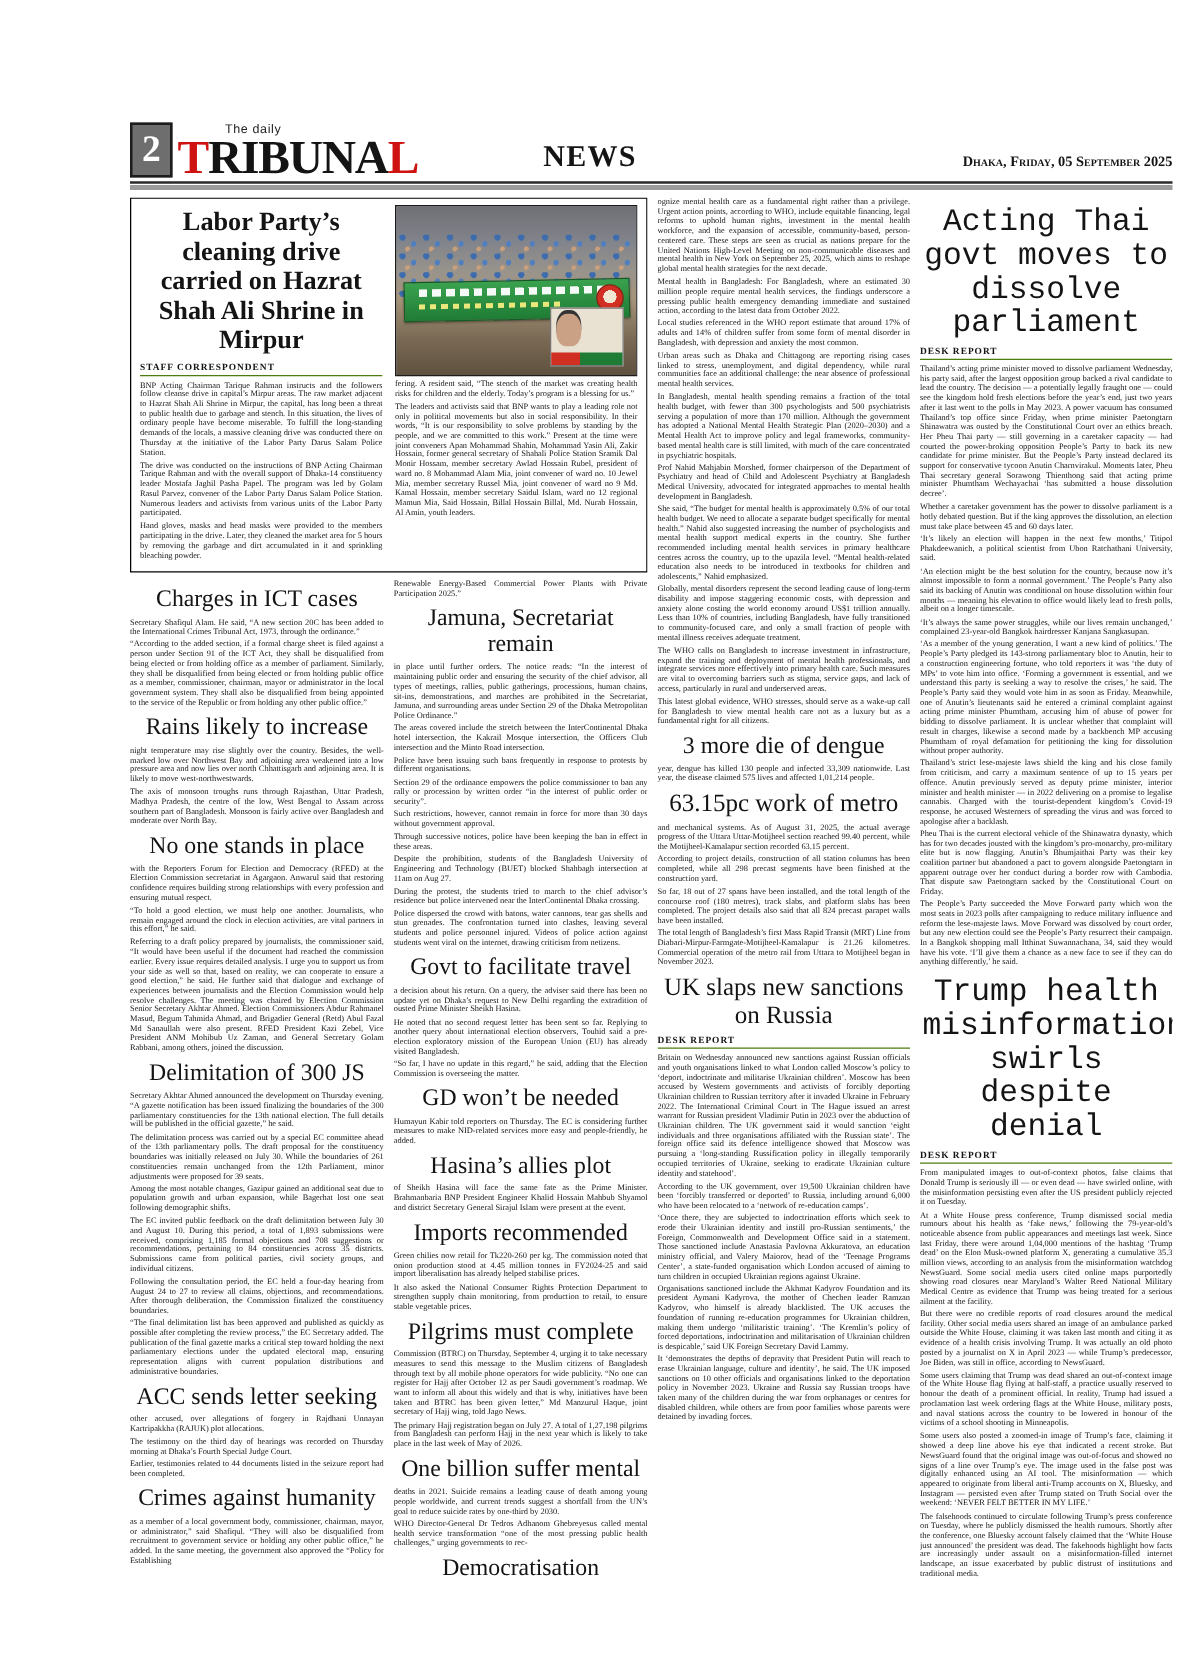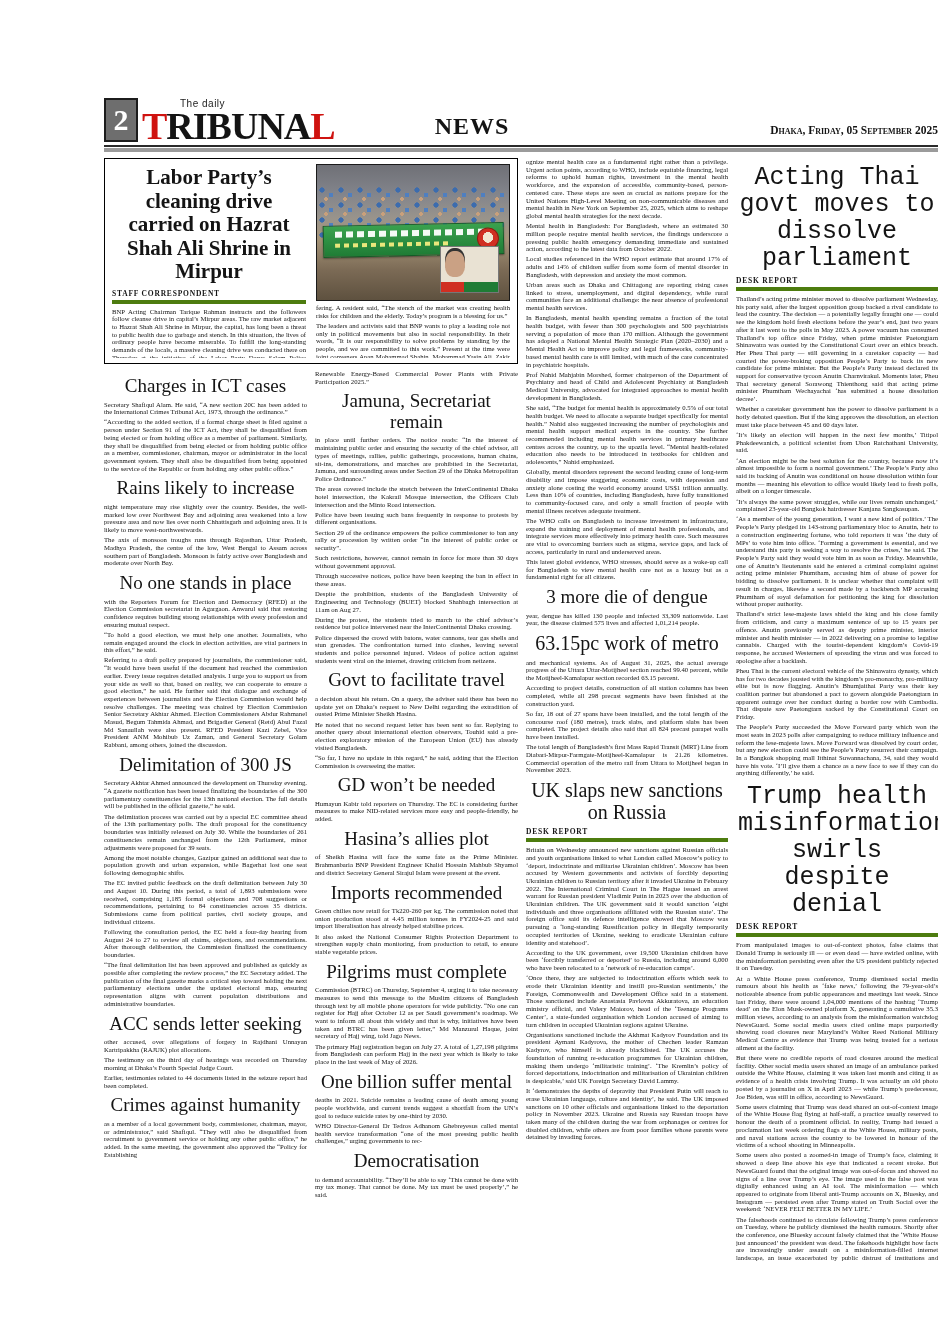--- a/index.html
+++ b/index.html
@@ -23,24 +23,24 @@
   .rule-b{height:4px;background:#9b9b9b;margin-top:1px;}
   
   .content{display:flex;gap:8px;margin-top:6px;height:1105px;}
   .left-half{flex:0 0 414px;display:flex;flex-direction:column;overflow:hidden;}
   .colwrap{display:flex;gap:8px;flex:1;overflow:hidden;}
   .col{flex:1 1 0;overflow:hidden;}
   
   p{font-size:6.7px;line-height:1.15;text-align:justify;margin:0 0 2.5px 0;}
   .headline{text-align:center;font-weight:normal;line-height:1.08;margin:6px 2px 4px 2px;} .h-md{font-size:19px;} .h-lg{font-size:20px;} .h-xl{font-size:25px;font-family:Liberation Mono, monospace;}
   .byline{font-size:7.5px;font-weight:bold;letter-spacing:.8px;text-transform:uppercase;
-          border-bottom:4px solid #4d7c0f;padding-bottom:2px;margin:2px 0 4px 0;}
+          border-bottom:1px solid #4d7c0f;padding-bottom:2px;margin:2px 0 4px 0;}
   article{display:block;}
   
-  .lead-box{border:1.5px solid #000;box-sizing:border-box;height:206px;padding:5px 7px;
+  .lead-box{border:1.5px solid #000;box-sizing:border-box;height:300px;padding:5px 7px;
             display:flex;gap:10px;margin-bottom:6px;overflow:hidden;}
   .lead-col{flex:1 1 0;overflow:hidden;}
   .lead-box h1{font-size:21px;font-weight:bold;text-align:center;line-height:1.12;margin:2px 0 5px 0;}
   
   .photo{position:relative;height:135px;border:1px solid #1a1a1a;overflow:hidden;margin-bottom:3px;
          background:linear-gradient(180deg,#6f7076 0%,#83858c 22%,#9a948b 40%,#a59478 55%,#7b6a55 78%,#5e513f 100%);}
   .ph-crowd{position:absolute;top:16%;left:0;right:0;height:42%;
     background-image:
       radial-gradient(circle 2.6px at 5px 3px,#3c6cae 97%,transparent),
       radial-gradient(circle 2.2px at 14px 8px,#4f7fc0 97%,transparent),

